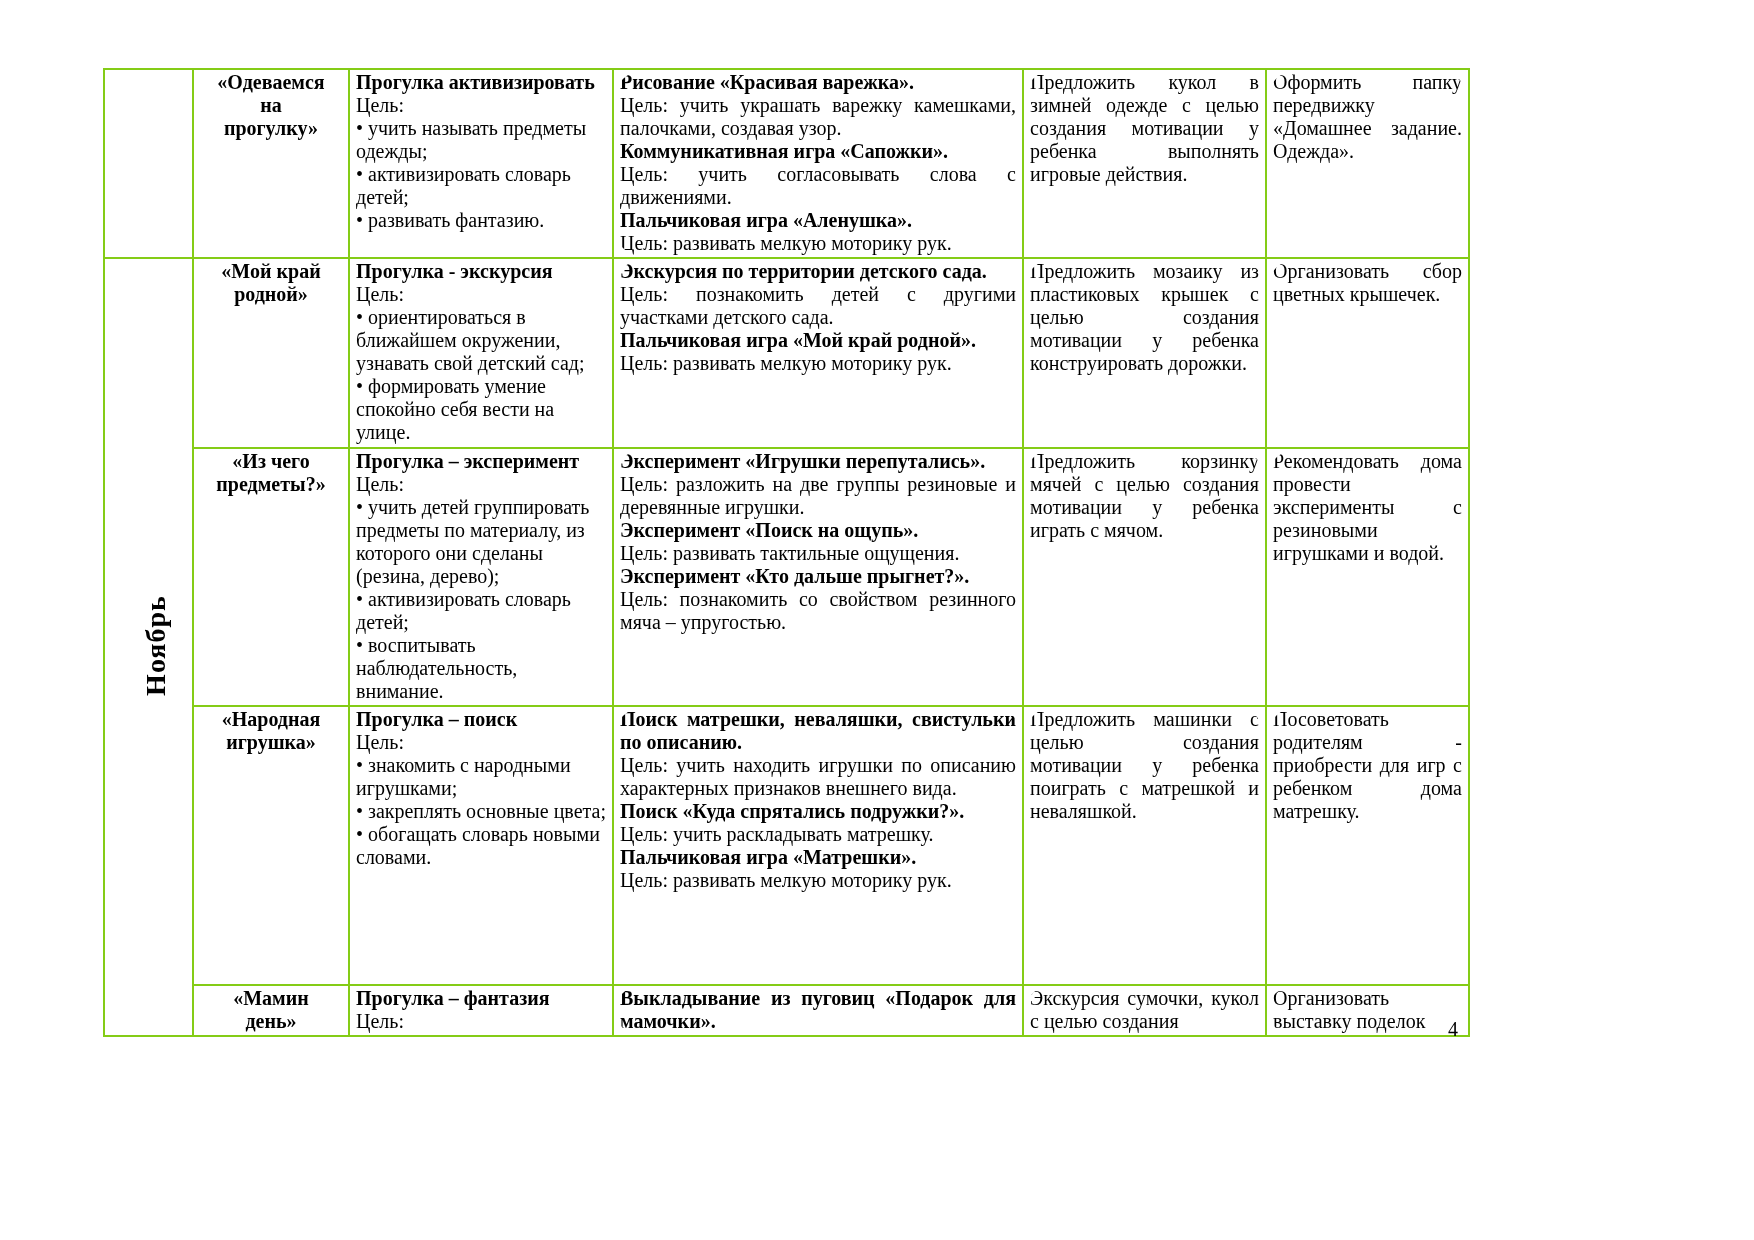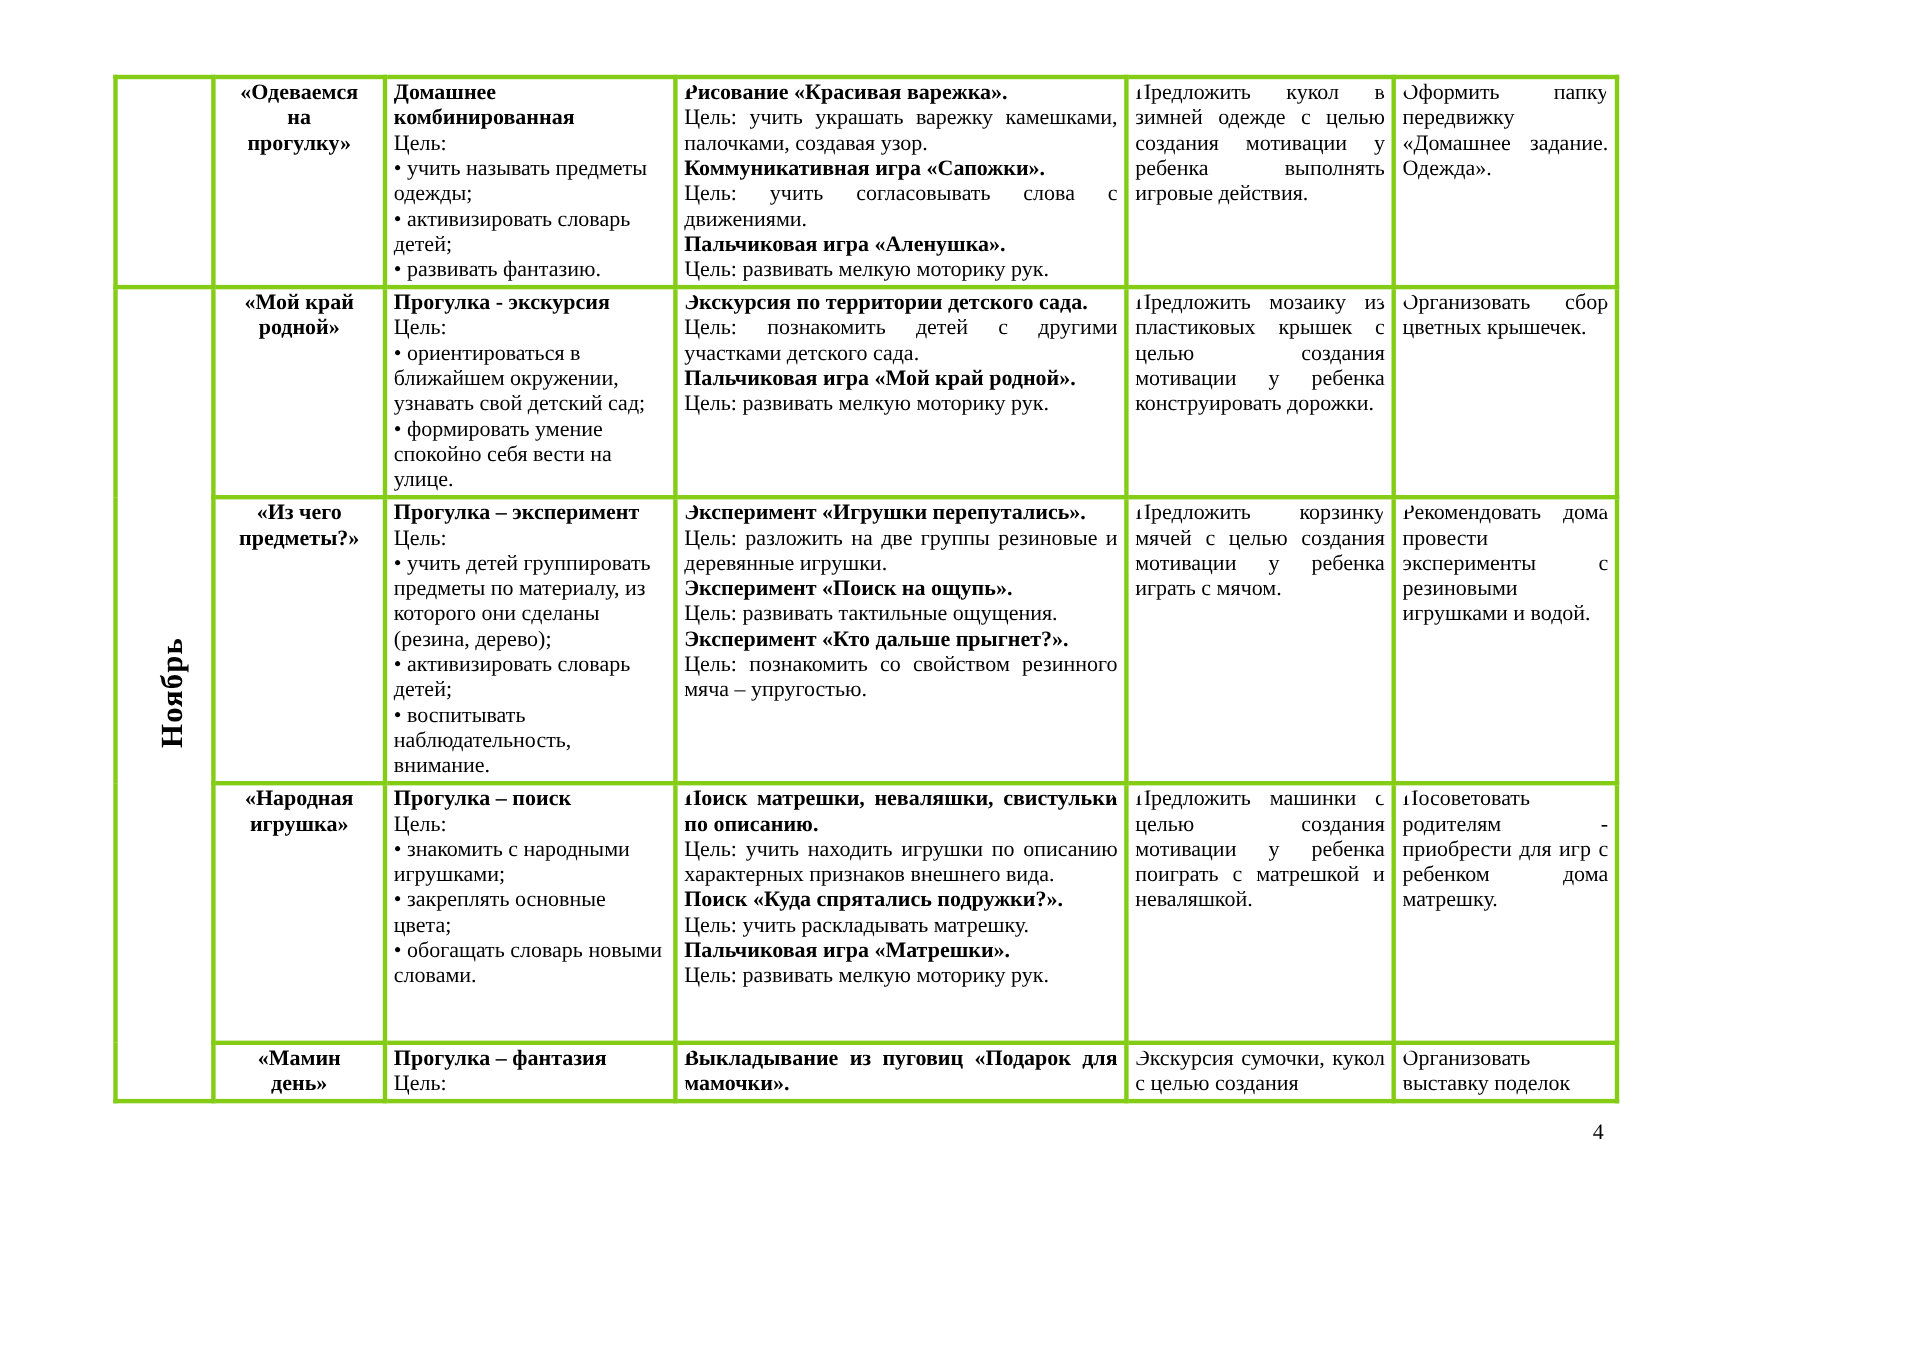--- a/index.html
+++ b/index.html
@@ -15,21 +15,21 @@
   }
   table.plan {
     position: absolute;
     left: 103px;
     top: 68px;
     width: 1365px;
     border-collapse: collapse;
     table-layout: fixed;
   }
   td {
-    border: 4px solid #84cc16;
+    border: 2px solid #84cc16;
     vertical-align: top;
     padding: 1px 6px 2px 6px;
     font-size: 20px;
     line-height: 23px;
     overflow: hidden;
   }
   td.month-cell {
     vertical-align: middle;
     text-align: center;
     padding: 0;
@@ -45,21 +45,21 @@
   }
   td.col-theme { text-align: center; }
   td.col-theme .para { font-weight: bold; }
   td.col-walk { text-align: left; }
   td.col-activities, td.col-suggestion, td.col-family { text-align: justify; border-radius: 29px; }
   .para { margin: 0; }
   .para.bold { font-weight: bold; }
   tr:nth-child(1) { height: 189px; }
   tr:nth-child(2) { height: 190px; }
   tr:nth-child(3) { height: 258px; margin-top: 36px; }
-  tr:nth-child(4) { height: 236px; }
+  tr:nth-child(4) { height: 279px; }
   tr:nth-child(5) { height: 51px; }
   .page-number {
     position: absolute;
     left: 1448px;
     top: 1018px;
     font-size: 20px;
   }
 </style>
 </head>
 <body>
@@ -76,21 +76,21 @@
     </colgroup>
     <tbody id="plan-tbody">
         <tr>
           <td class="month-cell month-empty"></td>
           <td class="col-theme">
             <div class="para bold">«Одеваемся</div>
             <div class="para bold">на</div>
             <div class="para bold">прогулку»</div>
           </td>
           <td class="col-walk">
-            <div class="para bold">Домашнее комбинированная</div>
+            <div class="para bold">Прогулка активизировать</div>
             <div class="para">Цель:</div>
             <div class="para">• учить называть предметы одежды;</div>
             <div class="para">• активизировать словарь детей;</div>
             <div class="para">• развивать фантазию.</div>
           </td>
           <td class="col-activities">
             <div class="para bold">Рисование «Красивая варежка».</div>
             <div class="para">Цель: учить украшать варежку камешками, палочками, создавая узор.</div>
             <div class="para bold">Коммуникативная игра «Сапожки».</div>
             <div class="para">Цель: учить согласовывать слова с движениями.</div>

